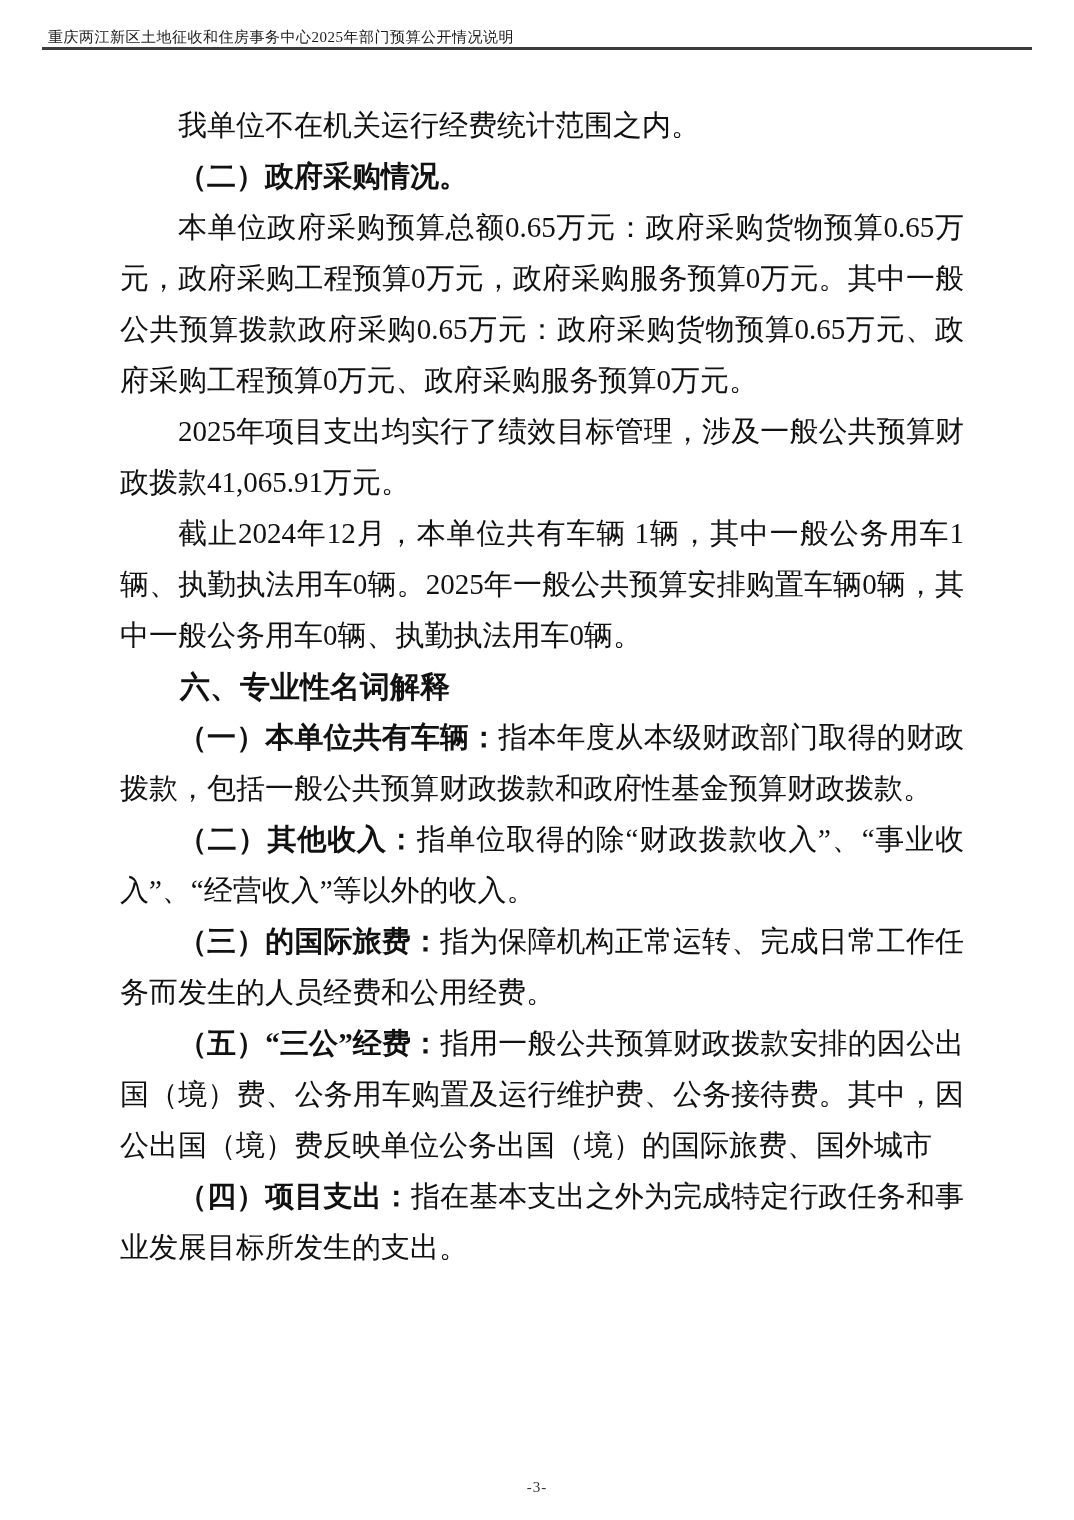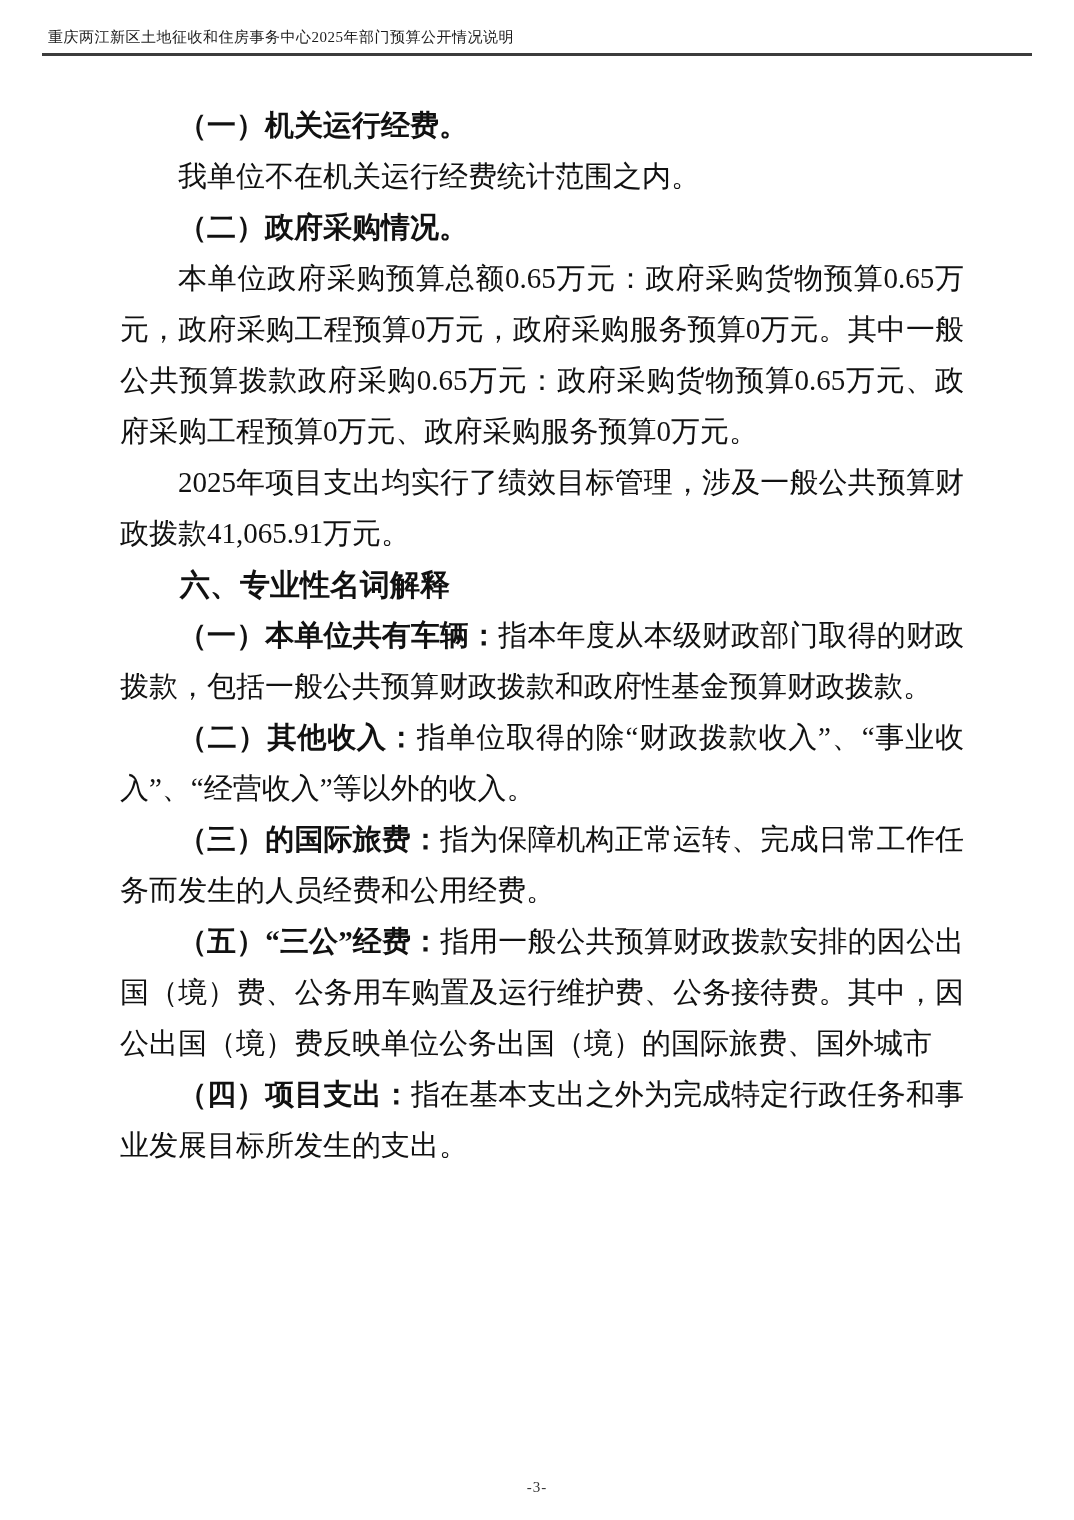--- a/index.html
+++ b/index.html
@@ -15,21 +15,21 @@
     overflow: hidden;
     font-family: "Liberation Serif", serif;
     color: #111111;
   }
   .doc-header {
     position: absolute;
     left: 42px;
     right: 42px;
     top: 28px;
     border-bottom: 3px solid #3c3c3c;
-    padding-bottom: 7px;
+    padding-bottom: 1px;
   }
   .doc-header .header-title {
     display: block;
     margin-left: 6px;
     font-size: 15px;
     line-height: 18px;
     letter-spacing: 0.5px;
     color: #1a1a1a;
     font-family: "Liberation Serif", serif;
   }
@@ -74,25 +74,25 @@
 </head>
 <body>
 
 <div class="page">
 
   <div class="doc-header">
     <span class="header-title">重庆两江新区土地征收和住房事务中心2025年部门预算公开情况说明</span>
   </div>
 
   <div class="body-text">
-    <p class="para bold">（一）机关运行经费。</p>
     <p class="para">我单位不在机关运行经费统计范围之内。</p>
     <p class="para bold">（二）政府采购情况。</p>
     <p class="para">本单位政府采购预算总额0.65万元：政府采购货物预算0.65万元，政府采购工程预算0万元，政府采购服务预算0万元。其中一般公共预算拨款政府采购0.65万元：政府采购货物预算0.65万元、政府采购工程预算0万元、政府采购服务预算0万元。</p>
     <p class="para">2025年项目支出均实行了绩效目标管理，涉及一般公共预算财政拨款41,065.91万元。</p>
+    <p class="para">截止2024年12月，本单位共有车辆 1辆，其中一般公务用车1辆、执勤执法用车0辆。2025年一般公共预算安排购置车辆0辆，其中一般公务用车0辆、执勤执法用车0辆。</p>
     <p class="para hei">六、专业性名词解释</p>
     <p class="para"><span class="bold">（一）本单位共有车辆：</span><span>指本年度从本级财政部门取得的财政拨款，包括一般公共预算财政拨款和政府性基金预算财政拨款。</span></p>
     <p class="para"><span class="bold">（二）其他收入：</span><span>指单位取得的除“财政拨款收入”、“事业收入”、“经营收入”等以外的收入。</span></p>
     <p class="para"><span class="bold">（三）的国际旅费：</span><span>指为保障机构正常运转、完成日常工作任务而发生的人员经费和公用经费。</span></p>
     <p class="para"><span class="bold">（五）“三公”经费：</span><span>指用一般公共预算财政拨款安排的因公出国（境）费、公务用车购置及运行维护费、公务接待费。其中，因公出国（境）费反映单位公务出国（境）的国际旅费、国外城市</span></p>
     <p class="para"><span class="bold">（四）项目支出：</span><span>指在基本支出之外为完成特定行政任务和事业发展目标所发生的支出。</span></p>
   </div>
 
   <div class="doc-footer">
     <span class="page-number">-3-</span>

